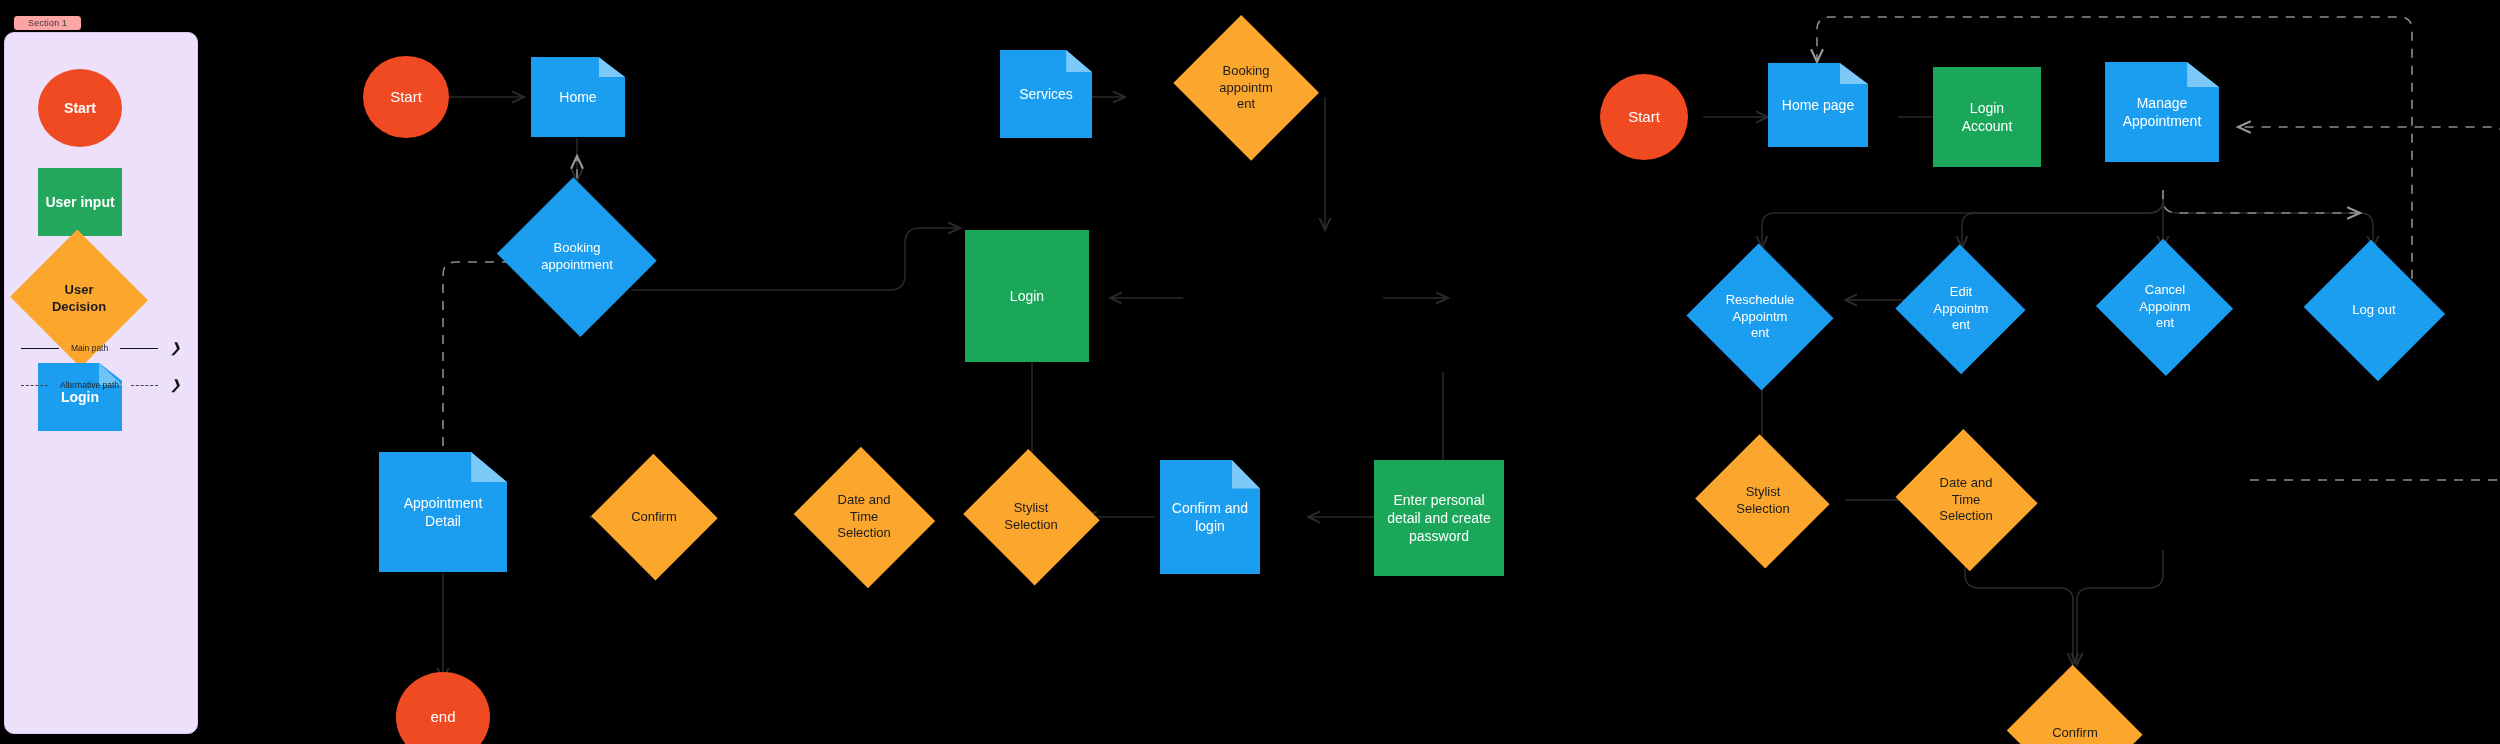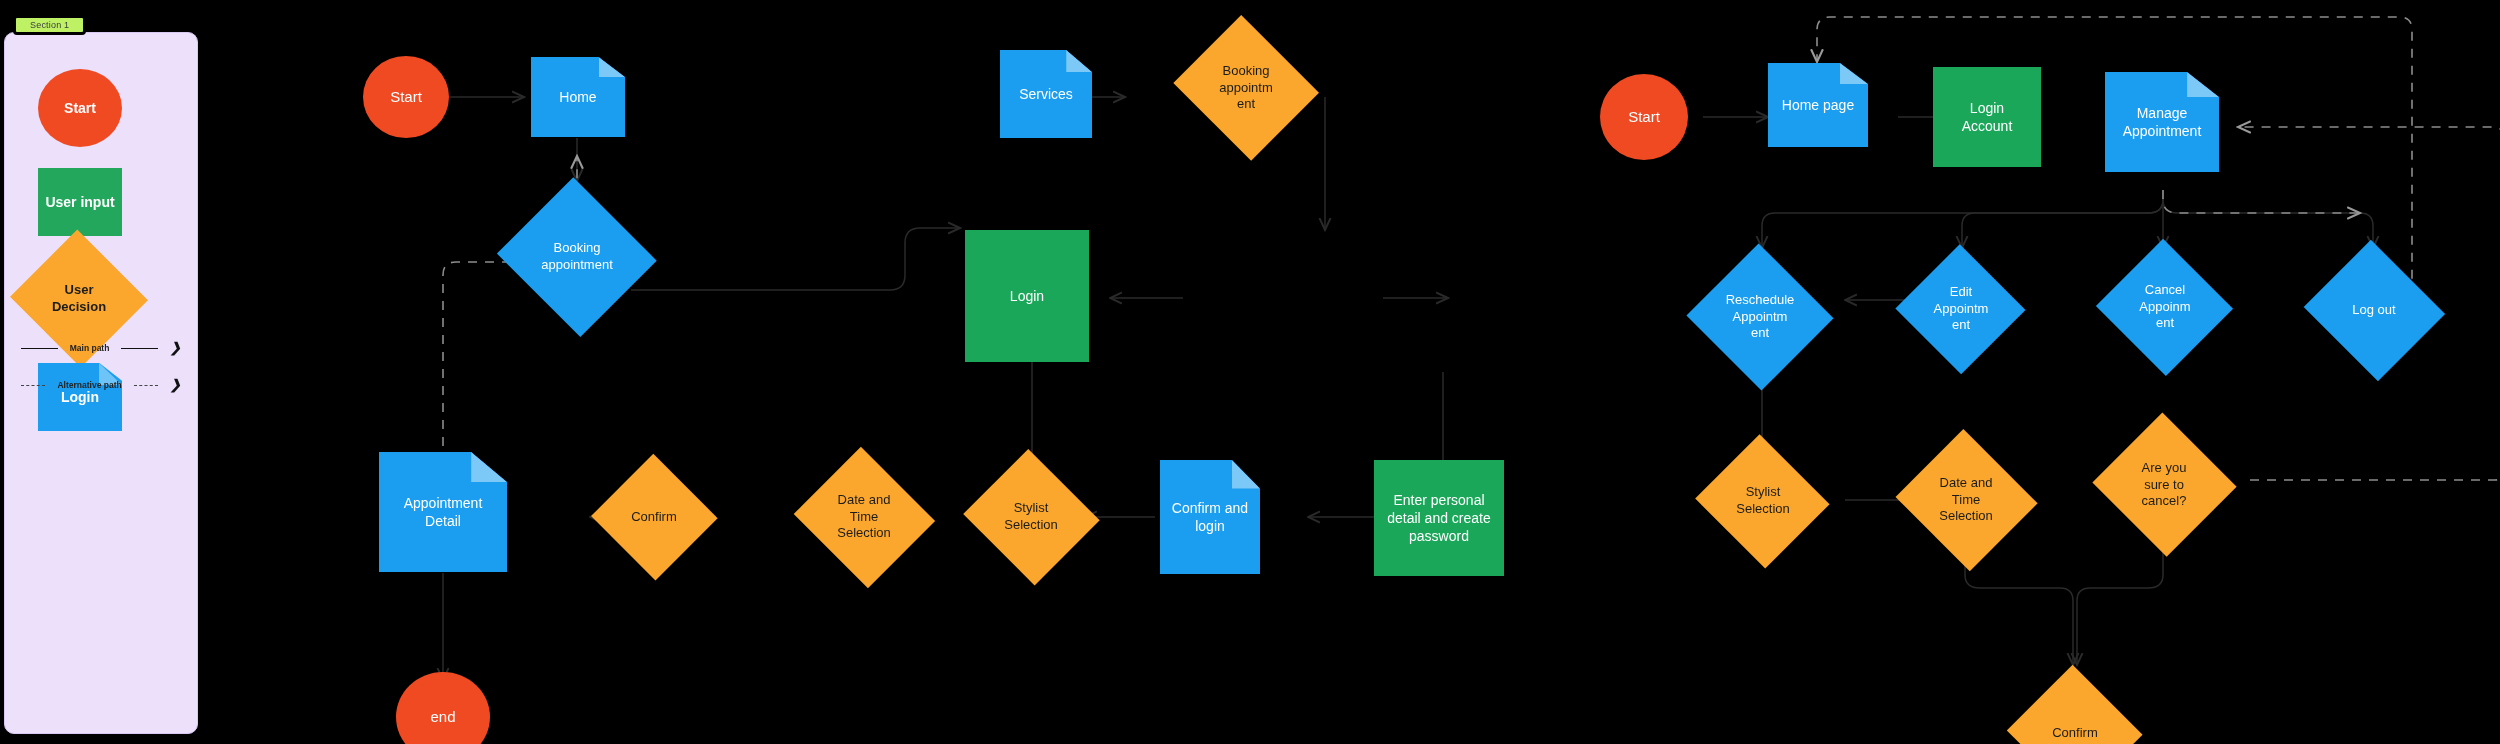--- a/index.html
+++ b/index.html
@@ -3,37 +3,37 @@
 <meta charset="utf-8">
 <style>
   html,body{margin:0;padding:0;background:#000;}
   body{width:2500px;height:744px;overflow:hidden;font-family:"Liberation Sans",sans-serif;}
   #stage{position:relative;width:2500px;height:744px;background:#000;}
   svg#edges{position:absolute;left:0;top:0;width:2500px;height:744px;pointer-events:none;}
 
   
   #legend{position:absolute;left:4px;top:32px;width:192px;height:700px;
           background:#ece0fb;border:1px solid #d9c8f2;border-radius:10px;}
-  #legend-tag{position:absolute;left:8px;top:-18px;background:#bef264;
-              border:3px solid #000000;border-radius:4px;padding:2px 14px;
+  #legend-tag{position:absolute;left:8px;top:-18px;background:#fca5a5;
+              border:1px solid #000000;border-radius:4px;padding:2px 14px;
               font-size:9px;color:#3b3b3b;letter-spacing:.2px;}
   .lg{position:absolute;display:flex;align-items:center;justify-content:center;
       text-align:center;font-weight:bold;color:#fff;}
   .lg-start{left:33px;top:36px;width:84px;height:78px;background:#f04a23;border-radius:50%;font-size:14px;}
   .lg-input{left:33px;top:135px;width:84px;height:68px;background:#22a75c;font-size:14px;}
   .lg-dec{left:24px;top:218px;width:100px;height:95px;}
   .lg-dec .dm{position:absolute;inset:0;background:#fba72e;
               transform:rotate(45deg);}
   .lg-dec span{position:relative;z-index:2;color:#1c1c1c;font-size:13px;line-height:1.25;}
   .lg-page{left:33px;top:330px;width:84px;height:68px;background:#1b9df0;font-size:14px;
            clip-path:polygon(0 0,73% 0,100% 26%,100% 100%,0 100%);}
   .lg-page .fold{position:absolute;right:0;top:0;width:23px;height:22px;
                  background:#6ec4f7;clip-path:polygon(0 0,100% 100%,0 100%);}
   .lgrow{position:absolute;left:16px;width:160px;display:flex;align-items:center;
-         gap:12px;font-size:8.5px;color:#222;font-weight:700;}
+         gap:12px;font-size:8.5px;color:#222;font-weight:400;}
   .lgrow .ln{flex:1;height:0;border-top:1.6px solid #111;}
   .lgrow .ln.dsh{border-top:1.8px dashed #444;}
   .lgrow .ar{font-size:13px;line-height:0;color:#111;}
   #lg-main{top:310px;}
   #lg-alt{top:347px;}
 
   
   .node{position:absolute;display:flex;align-items:center;justify-content:center;
         text-align:center;line-height:1.3;color:#fff;}
   .term{background:#f04a23;border-radius:50%;font-size:15px;}
@@ -210,21 +210,21 @@
 
   <div class="node page" style="left:1768px;top:63px;width:100px;height:84px;">
     <div class="fold"></div>
     <span>Home page</span>
     </div>
 
   <div class="node proc" style="left:1933px;top:67px;width:108px;height:100px;">
     <span>Login<br>Account</span>
     </div>
 
-  <div class="node page" style="left:2105px;top:62px;width:114px;height:100px;margin-top:10px;">
+  <div class="node page" style="left:2105px;top:62px;width:114px;height:100px;">
     <div class="fold"></div>
     <span>Manage<br>Appointment</span>
     </div>
 
   <div class="node dia blue" style="left:1685px;top:245px;width:150px;height:144px;">
     <div class="dm"></div>
     <span>Reschedule<br>Appointm<br>ent</span>
     </div>
 
   <div class="node dia blue" style="left:1895px;top:245px;width:132px;height:128px;">
@@ -245,23 +245,19 @@
   <div class="node dia orange" style="left:1693px;top:437px;width:140px;height:128px;">
     <div class="dm"></div>
     <span>Stylist<br>Selection</span>
     </div>
 
   <div class="node dia orange" style="left:1892px;top:432px;width:148px;height:136px;">
     <div class="dm"></div>
     <span>Date and<br>Time<br>Selection</span>
     </div>
 
-  <div class="node dia orange" style="left:2090px;top:415px;width:148px;height:140px;">
-    <div class="dm"></div>
-    <span>Are you<br>sure to<br>cancel?</span>
-    </div>
 
   <div class="node dia orange" style="left:2005px;top:667px;width:140px;height:132px;">
     <div class="dm"></div>
     <span>Confirm</span>
     </div>
 
 </div>
 
 </body></html>

